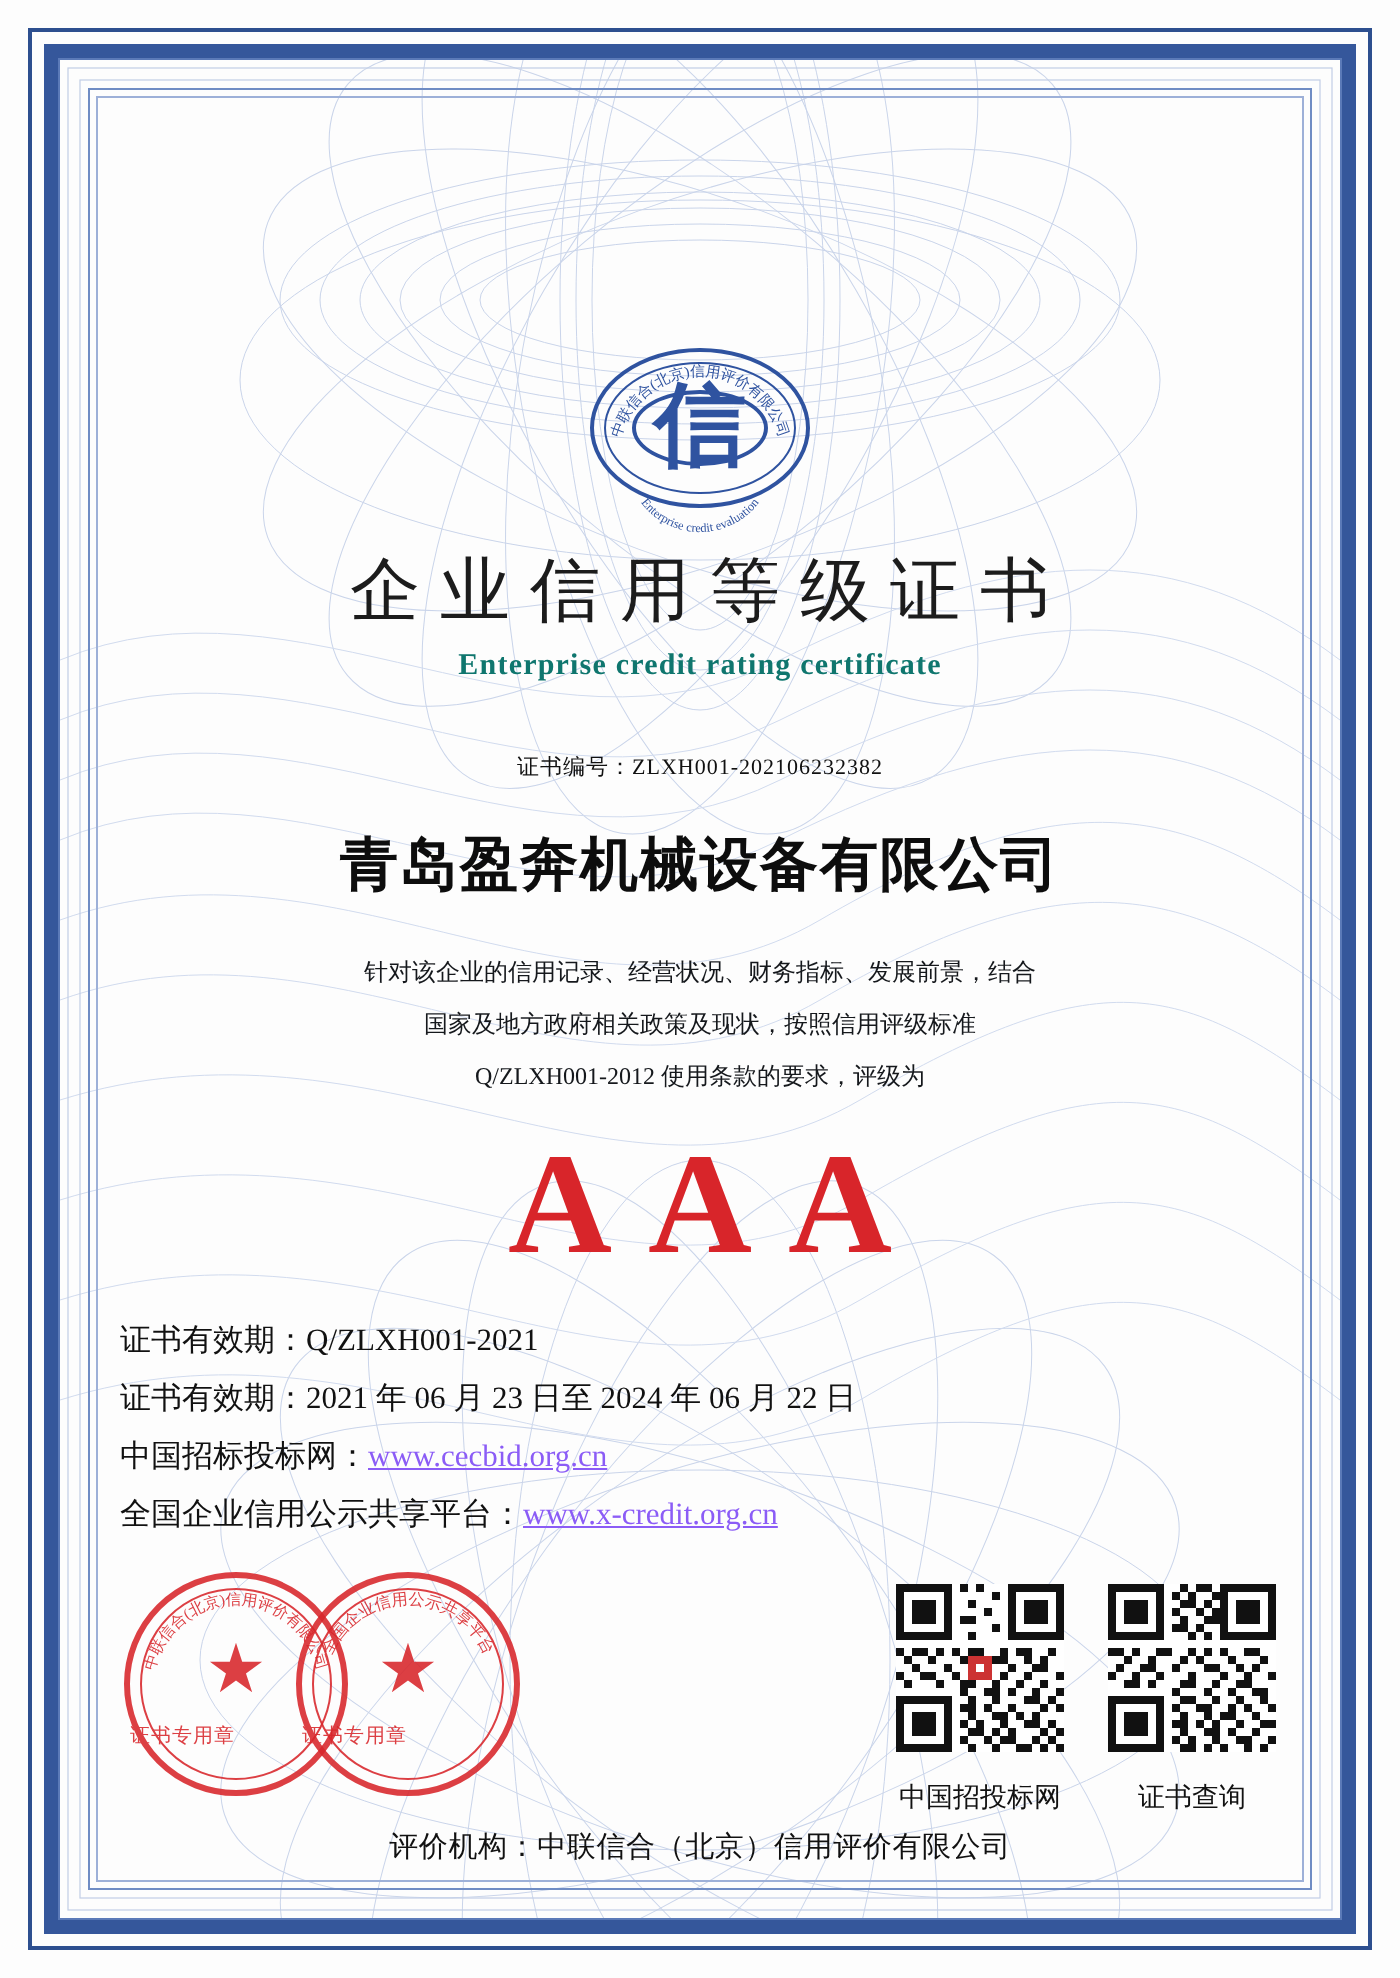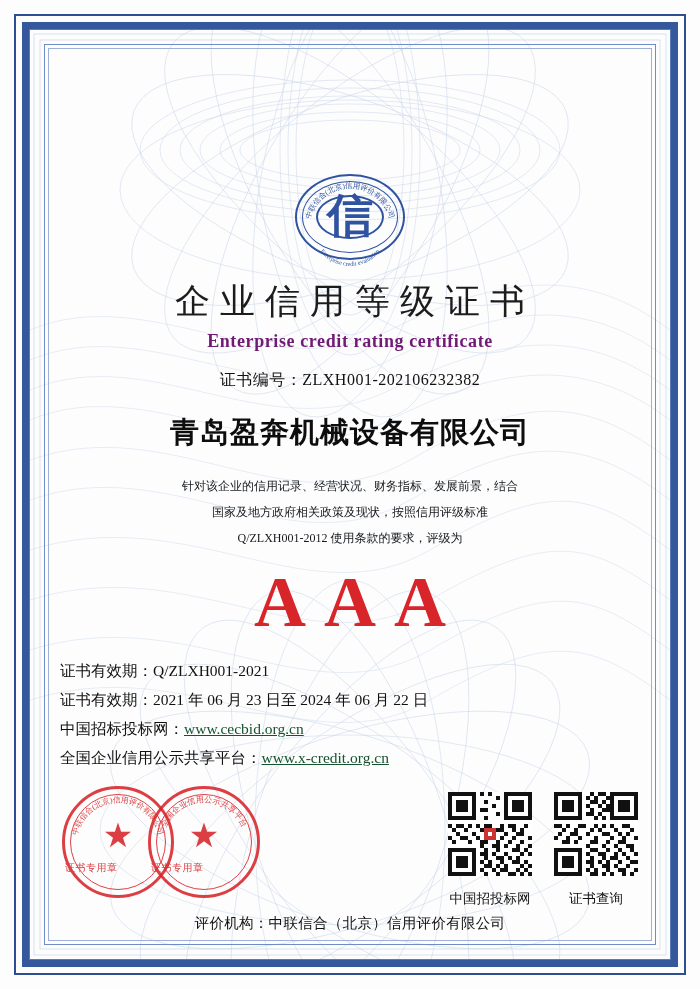--- a/index.html
+++ b/index.html
@@ -112,29 +112,29 @@
     margin-top: 18px;
     font-size: 35px;
     font-weight: normal;
     letter-spacing: 10px;
     color: #1c1c1c;
     text-indent: 10px;
     font-family: "Liberation Serif", serif;
   }
   .title-en {
     margin-top: 6px;
-    font-size: 18px;
-    color: #701a75;
+    font-size: 15px;
+    color: #0f766e;
     letter-spacing: 0.6px;
     font-weight: bold;
     font-family: "Liberation Serif", serif;
   }
   .cert-no {
-    margin-top: 18px;
-    font-size: 16px;
+    margin-top: 34px;
+    font-size: 11px;
     color: #111;
     letter-spacing: 0.5px;
   }
   .company {
     margin-top: 22px;
     font-size: 29px;
     font-weight: bold;
     color: #0d0d0d;
     letter-spacing: 1px;
   }
@@ -160,21 +160,21 @@
 
   .details {
     margin-top: 12px;
     align-self: flex-start;
     padding-left: 4px;
     font-size: 15.5px;
     line-height: 29px;
     color: #111;
   }
   .details .blue {
-    color: #14532d;
+    color: #8b5cf6;
     text-decoration: underline;
   }
 
   
   .bottom-row {
     margin-top: 14px;
     width: 100%;
     display: flex;
     align-items: flex-start;
     justify-content: space-between;

